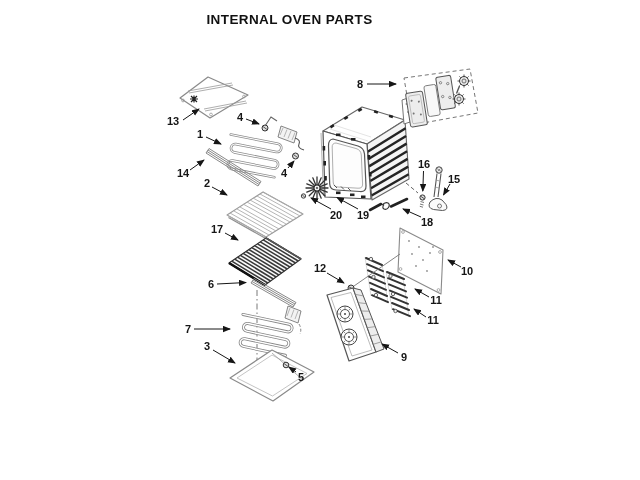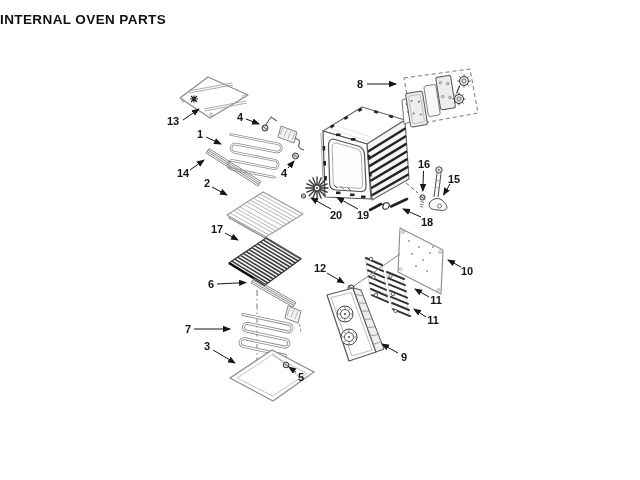--- a/index.html
+++ b/index.html
@@ -1,18 +1,18 @@
 <!DOCTYPE html>
 <html><head>
 <meta charset="utf-8">
 <style>
   html,body{margin:0;padding:0;background:#fff;}
   .stage{position:relative;width:640px;height:480px;background:#ffffff;overflow:hidden;
          font-family:"Liberation Sans",sans-serif;}
-  .title{position:absolute;top:12px;left:0;width:579px;
+  .title{position:absolute;top:12px;left:0;width:579px;text-align:center;
          font-size:13.5px;font-weight:bold;letter-spacing:.4px;color:#111;}
   svg{position:absolute;top:0;left:0;}
   svg text{font-family:"Liberation Sans",sans-serif;font-size:11px;font-weight:bold;fill:#161616;}
   .ln{stroke:#161616;stroke-width:1;}
   .lt{stroke:#999;fill:none;}
 </style>
 </head>
 <body>
 
 <div class="stage">

